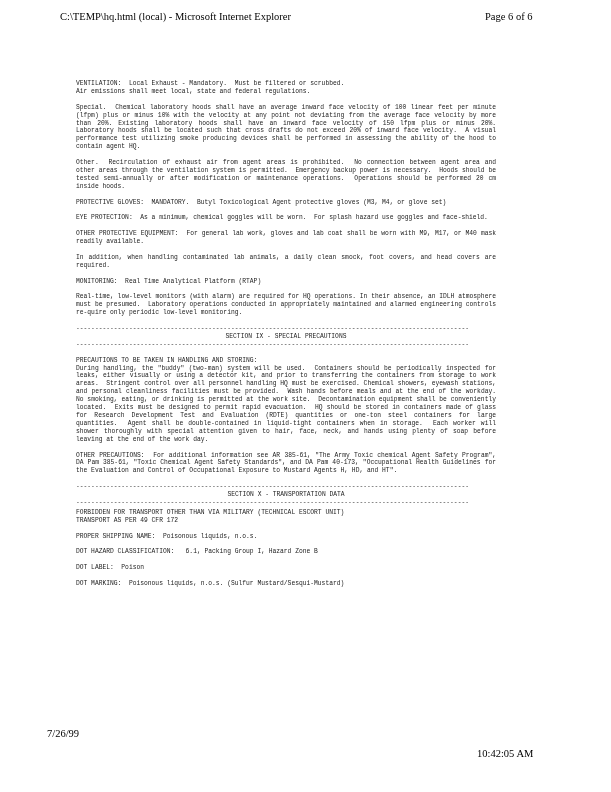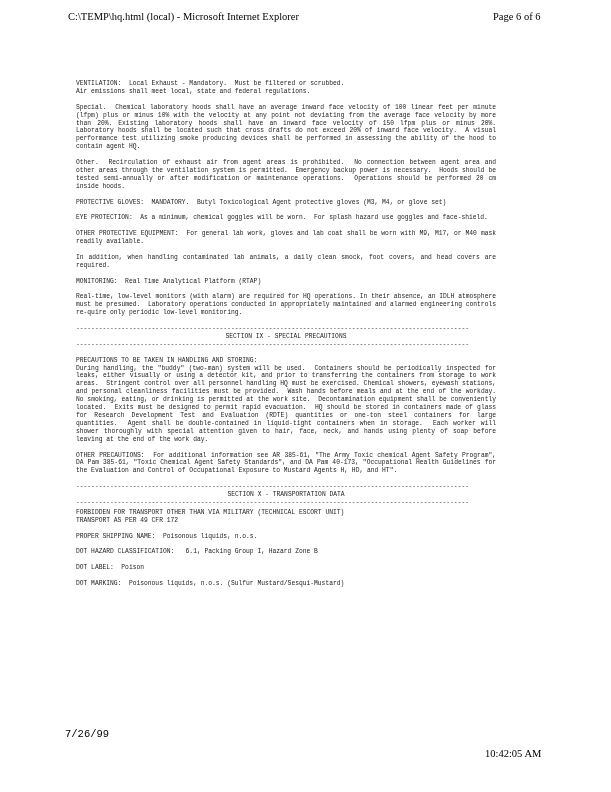--- a/index.html
+++ b/index.html
@@ -1,20 +1,20 @@
 <!DOCTYPE html>
 <html><head>
 <meta charset="utf-8">
 <style>
   html, body { margin:0; padding:0; background:#ffffff; }
   body { width:611px; height:792px; position:relative; overflow:hidden; color:#111; }
-  .hdr { position:absolute; font-family:"Liberation Serif", serif; font-size:10.5px; color:#000;margin-left:8px; }
+  .hdr { position:absolute; font-family:"Liberation Serif", serif; font-size:10.5px; color:#000; }
   #hdr-title { left:60px; top:11px; }
   #hdr-page { left:485px; top:11px; }
-  #ftr-date { left:57px; top:728px;font-family:Liberation Mono, monospace; }
+  #ftr-date { left:47px; top:728px; }
   #ftr-time { left:477px; top:748px; }
   .content { position:absolute; left:76px; top:80px; width:420px;
              font-family:"Liberation Mono", monospace; font-size:6.3px; line-height:7.9px; color:#222; }
   .para { margin:0 0 7.9px 0; white-space:pre-wrap; text-align:justify; }
   .rule { white-space:pre; overflow:hidden; margin:0; color:#333; }
   .section-title { text-align:center; margin:0; }
   .sec-block { margin:6px 0 8px 0; }
 </style>
 </head>
 <body>

